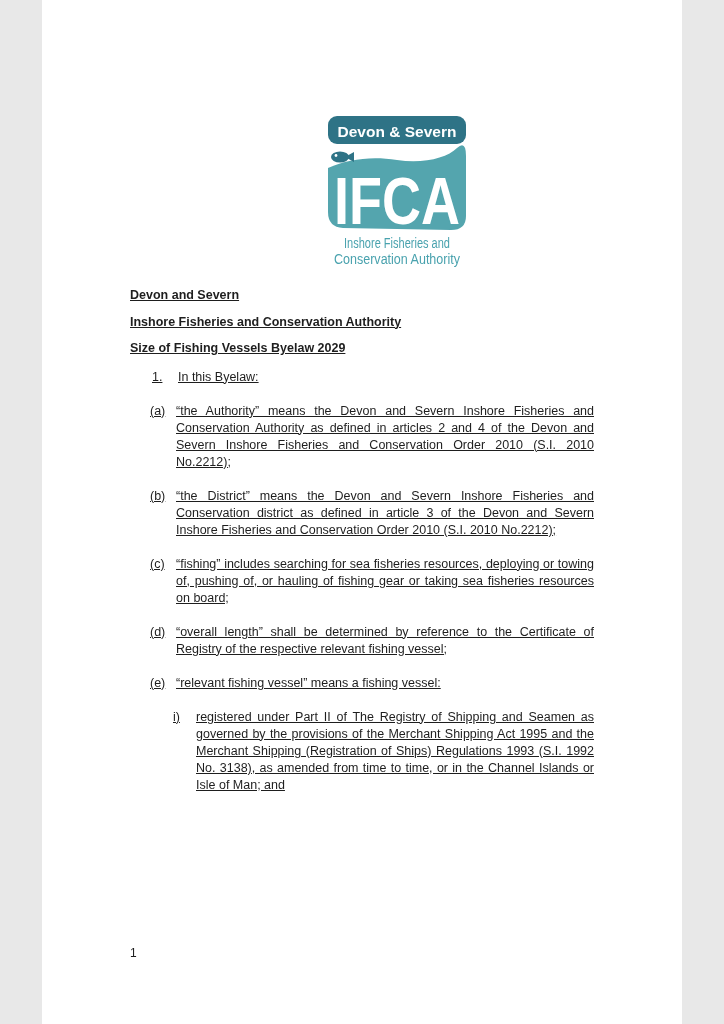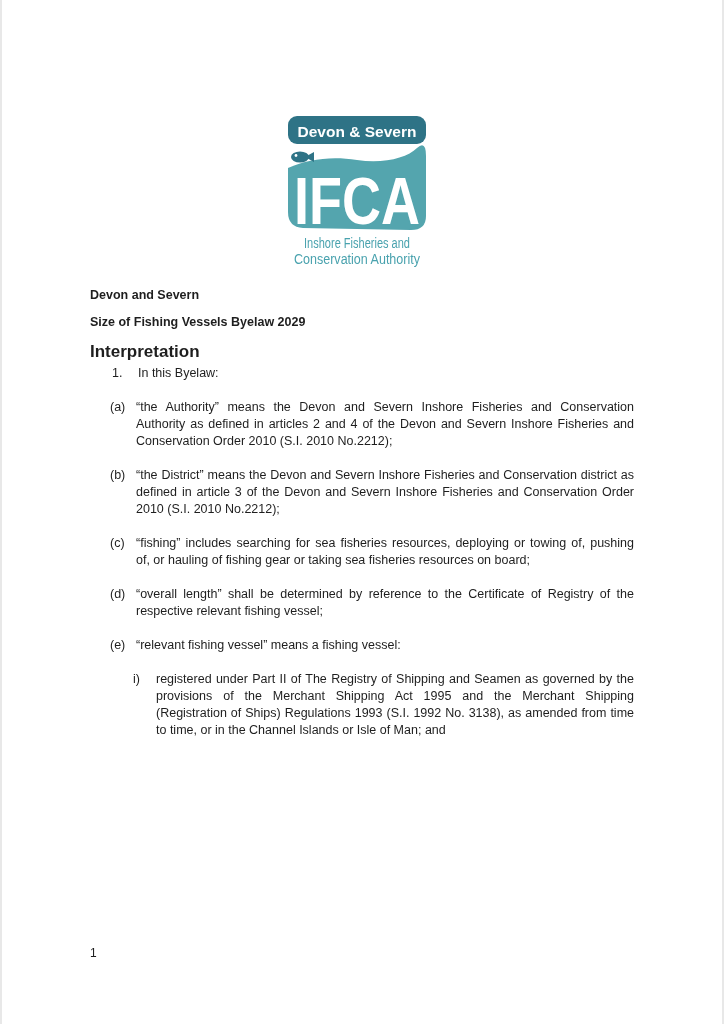--- a/index.html
+++ b/index.html
@@ -1,24 +1,25 @@
 <!DOCTYPE html>
 <html><head>
 <meta charset="utf-8">
 <style>
   html, body { margin: 0; padding: 0; background: #e8e8e8; }
   .page {
     position: relative;
-    width: 720px;
+    width: 640px;
     height: 1024px;
     margin: 0 auto;
     background: #ffffff;
     font-family: "Liberation Sans", sans-serif;
     color: #1e1e1e;
     overflow: hidden;
+    text-decoration: underline;
   }
   .logo {
     position: absolute;
     left: 285px;
     top: 114px;
     width: 140px;
     height: 154px;
   }
   .content { padding: 289px 88px 0 88px; }
   .doc-heading {
@@ -88,24 +89,24 @@
       <circle cx="9" cy="41.5" r="1.4" fill="#ffffff"></circle>
     </g>
     <text class="logo-svg-text" x="7" y="110" font-size="66" font-weight="bold" fill="#ffffff" textLength="126" lengthAdjust="spacingAndGlyphs">IFCA</text>
     <text class="logo-svg-text" x="70" y="134" text-anchor="middle" font-size="14" textLength="106" lengthAdjust="spacingAndGlyphs" fill="#49a2ae">Inshore Fisheries and</text>
     <text class="logo-svg-text" x="70" y="150" text-anchor="middle" font-size="14" textLength="126" lengthAdjust="spacingAndGlyphs" fill="#49a2ae">Conservation Authority</text>
   </svg>
 
   <div class="content">
 
     <p class="doc-heading">Devon and Severn</p>
+    <p class="doc-heading">Inshore Fisheries and Conservation Authority</p>
     <p class="doc-heading">Size of Fishing Vessels Byelaw 2029</p>
 
 
-    <h2 class="section-title">Interpretation</h2>
 
     <div class="item1">
       <span class="item1-num">1.</span>
       <span class="item1-text">In this Byelaw:</span>
     </div>
 
     <div class="defs">
       <div class="def">
         <span class="def-label">(a)</span>
         <span class="def-text">“the Authority” means the Devon and Severn Inshore Fisheries and Conservation Authority as defined in articles 2 and 4 of the Devon and Severn Inshore Fisheries and Conservation Order 2010 (S.I. 2010 No.2212);</span>

